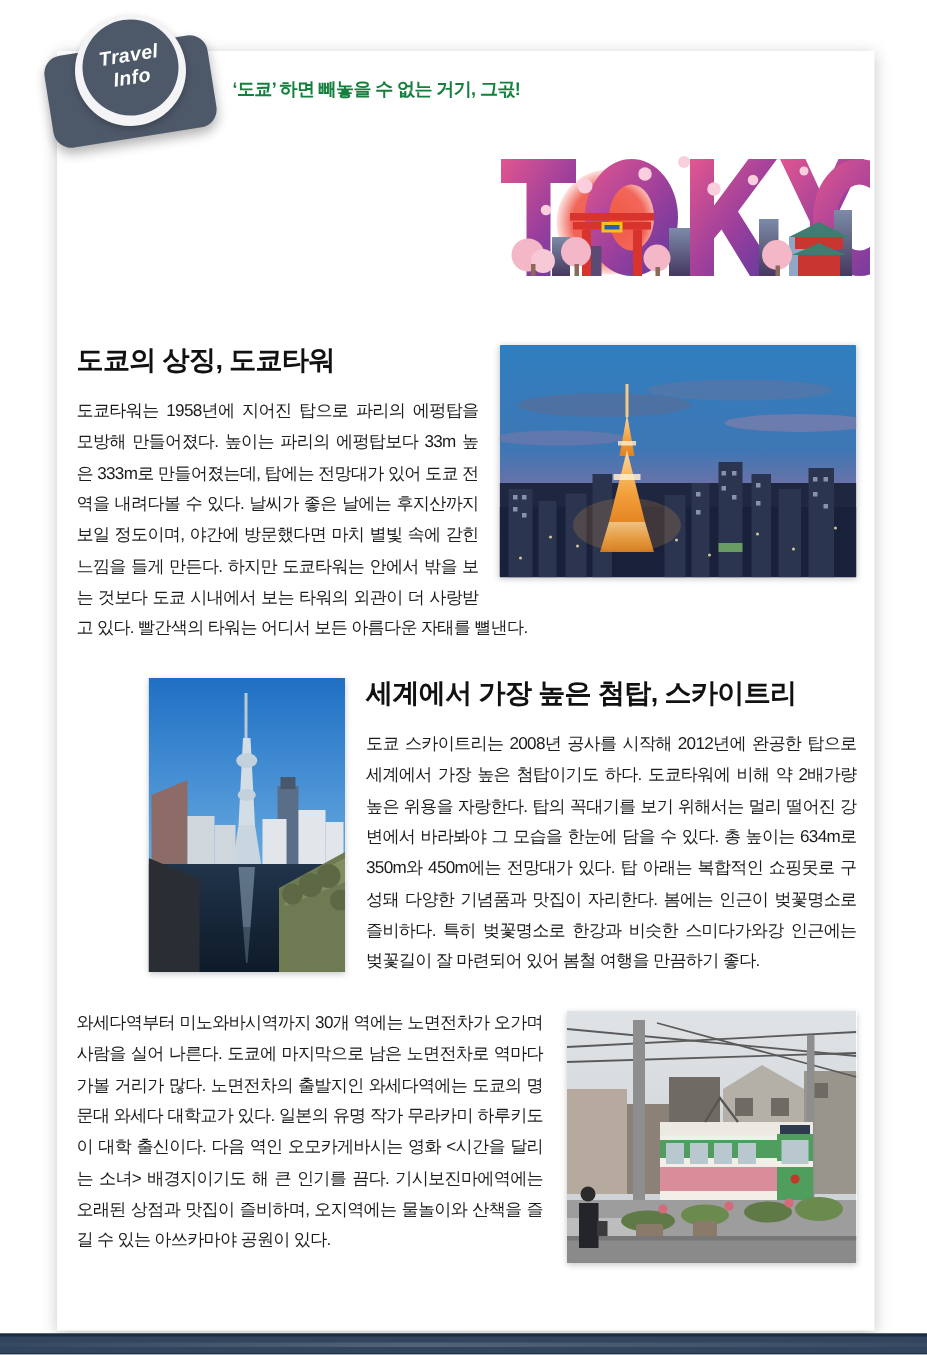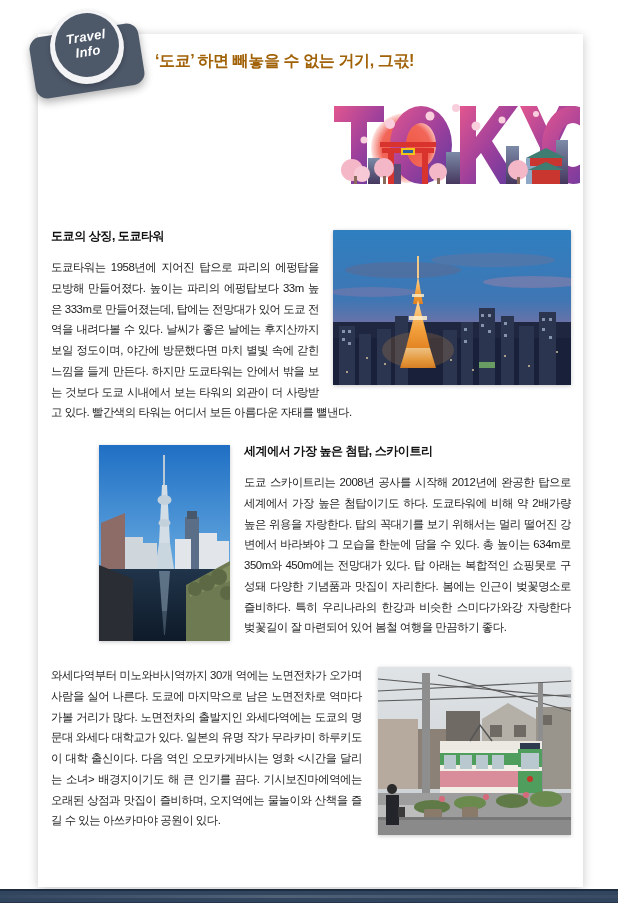--- a/index.html
+++ b/index.html
@@ -91,23 +91,23 @@
     font-weight: bold;
     font-style: italic;
     letter-spacing: 0.3px;
   }
 
   
   .header-title {
     position: absolute;
     left: 155px;
     top: 51px;
-    font-size: 16px;
+    font-size: 12px;
     font-weight: bold;
-    color: #a16207;
+    color: #15803d;
     letter-spacing: -0.4px;
     z-index: 4;
   }
 
   
   .tokyo-logo {
     position: absolute;
     left: 330px;
     top: 96px;
     width: 250px;
@@ -120,21 +120,21 @@
   .content {
     position: absolute;
     left: 51px;
     top: 228px;
     width: 520px;
   }
 
   .article { position: relative; }
 
   .art-title {
-    font-size: 12px;
+    font-size: 18px;
     font-weight: bold;
     color: #111111;
     letter-spacing: -0.4px;
     margin-bottom: 4px;
   }
 
   .art-body {
     font-size: 11.4px;
     line-height: 1.82;
     color: #1c1c1c;
@@ -414,21 +414,21 @@
         <path d="M131 120 l-40 22 l0 10 l40 -16 z" fill="#818e60"></path>
         <g fill="#5d6845">
           <circle cx="96" cy="144" r="7"></circle>
             <circle cx="108" cy="138" r="8"></circle>
           <circle cx="120" cy="132" r="8"></circle>
             <circle cx="128" cy="148" r="7"></circle>
         </g>
       </svg>
     </div>
     <div class="art-title">세계에서 가장 높은 첨탑, 스카이트리</div>
-    <div class="art-body">도쿄 스카이트리는 2008년 공사를 시작해 2012년에 완공한 탑으로 세계에서 가장 높은 첨탑이기도 하다. 도쿄타워에 비해 약 2배가량 높은 위용을 자랑한다. 탑의 꼭대기를 보기 위해서는 멀리 떨어진 강변에서 바라봐야 그 모습을 한눈에 담을 수 있다. 총 높이는 634m로 350m와 450m에는 전망대가 있다. 탑 아래는 복합적인 쇼핑못로 구성돼 다양한 기념품과 맛집이 자리한다. 봄에는 인근이 벚꽃명소로 즐비하다. 특히 우리나라의 한강과 비슷한 스미다가와강 자랑한다 벚꽃길이 잘 마련되어 있어 봄철 여행을 만끔하기 좋다.</div>
+    <div class="art-body">도쿄 스카이트리는 2008년 공사를 시작해 2012년에 완공한 탑으로 세계에서 가장 높은 첨탑이기도 하다. 도쿄타워에 비해 약 2배가량 높은 위용을 자랑한다. 탑의 꼭대기를 보기 위해서는 멀리 떨어진 강변에서 바라봐야 그 모습을 한눈에 담을 수 있다. 총 높이는 634m로 350m와 450m에는 전망대가 있다. 탑 아래는 복합적인 쇼핑못로 구성돼 다양한 기념품과 맛집이 자리한다. 봄에는 인근이 벚꽃명소로 즐비하다. 특히 벚꽃명소로 한강과 비슷한 스미다가와강 인근에는 벚꽃길이 잘 마련되어 있어 봄철 여행을 만끔하기 좋다.</div>
   </div>
 
   <div class="article article-3 clearfix">
     <div class="photo photo-tram">
       <svg viewBox="0 0 193 168" xmlns="http://www.w3.org/2000/svg">
         <defs>
           <linearGradient id="skyR" x1="0" y1="0" x2="0" y2="1">
             <stop offset="0%" stop-color="#dfe3e6"></stop>
             <stop offset="100%" stop-color="#c9ced2"></stop>
           </linearGradient>

